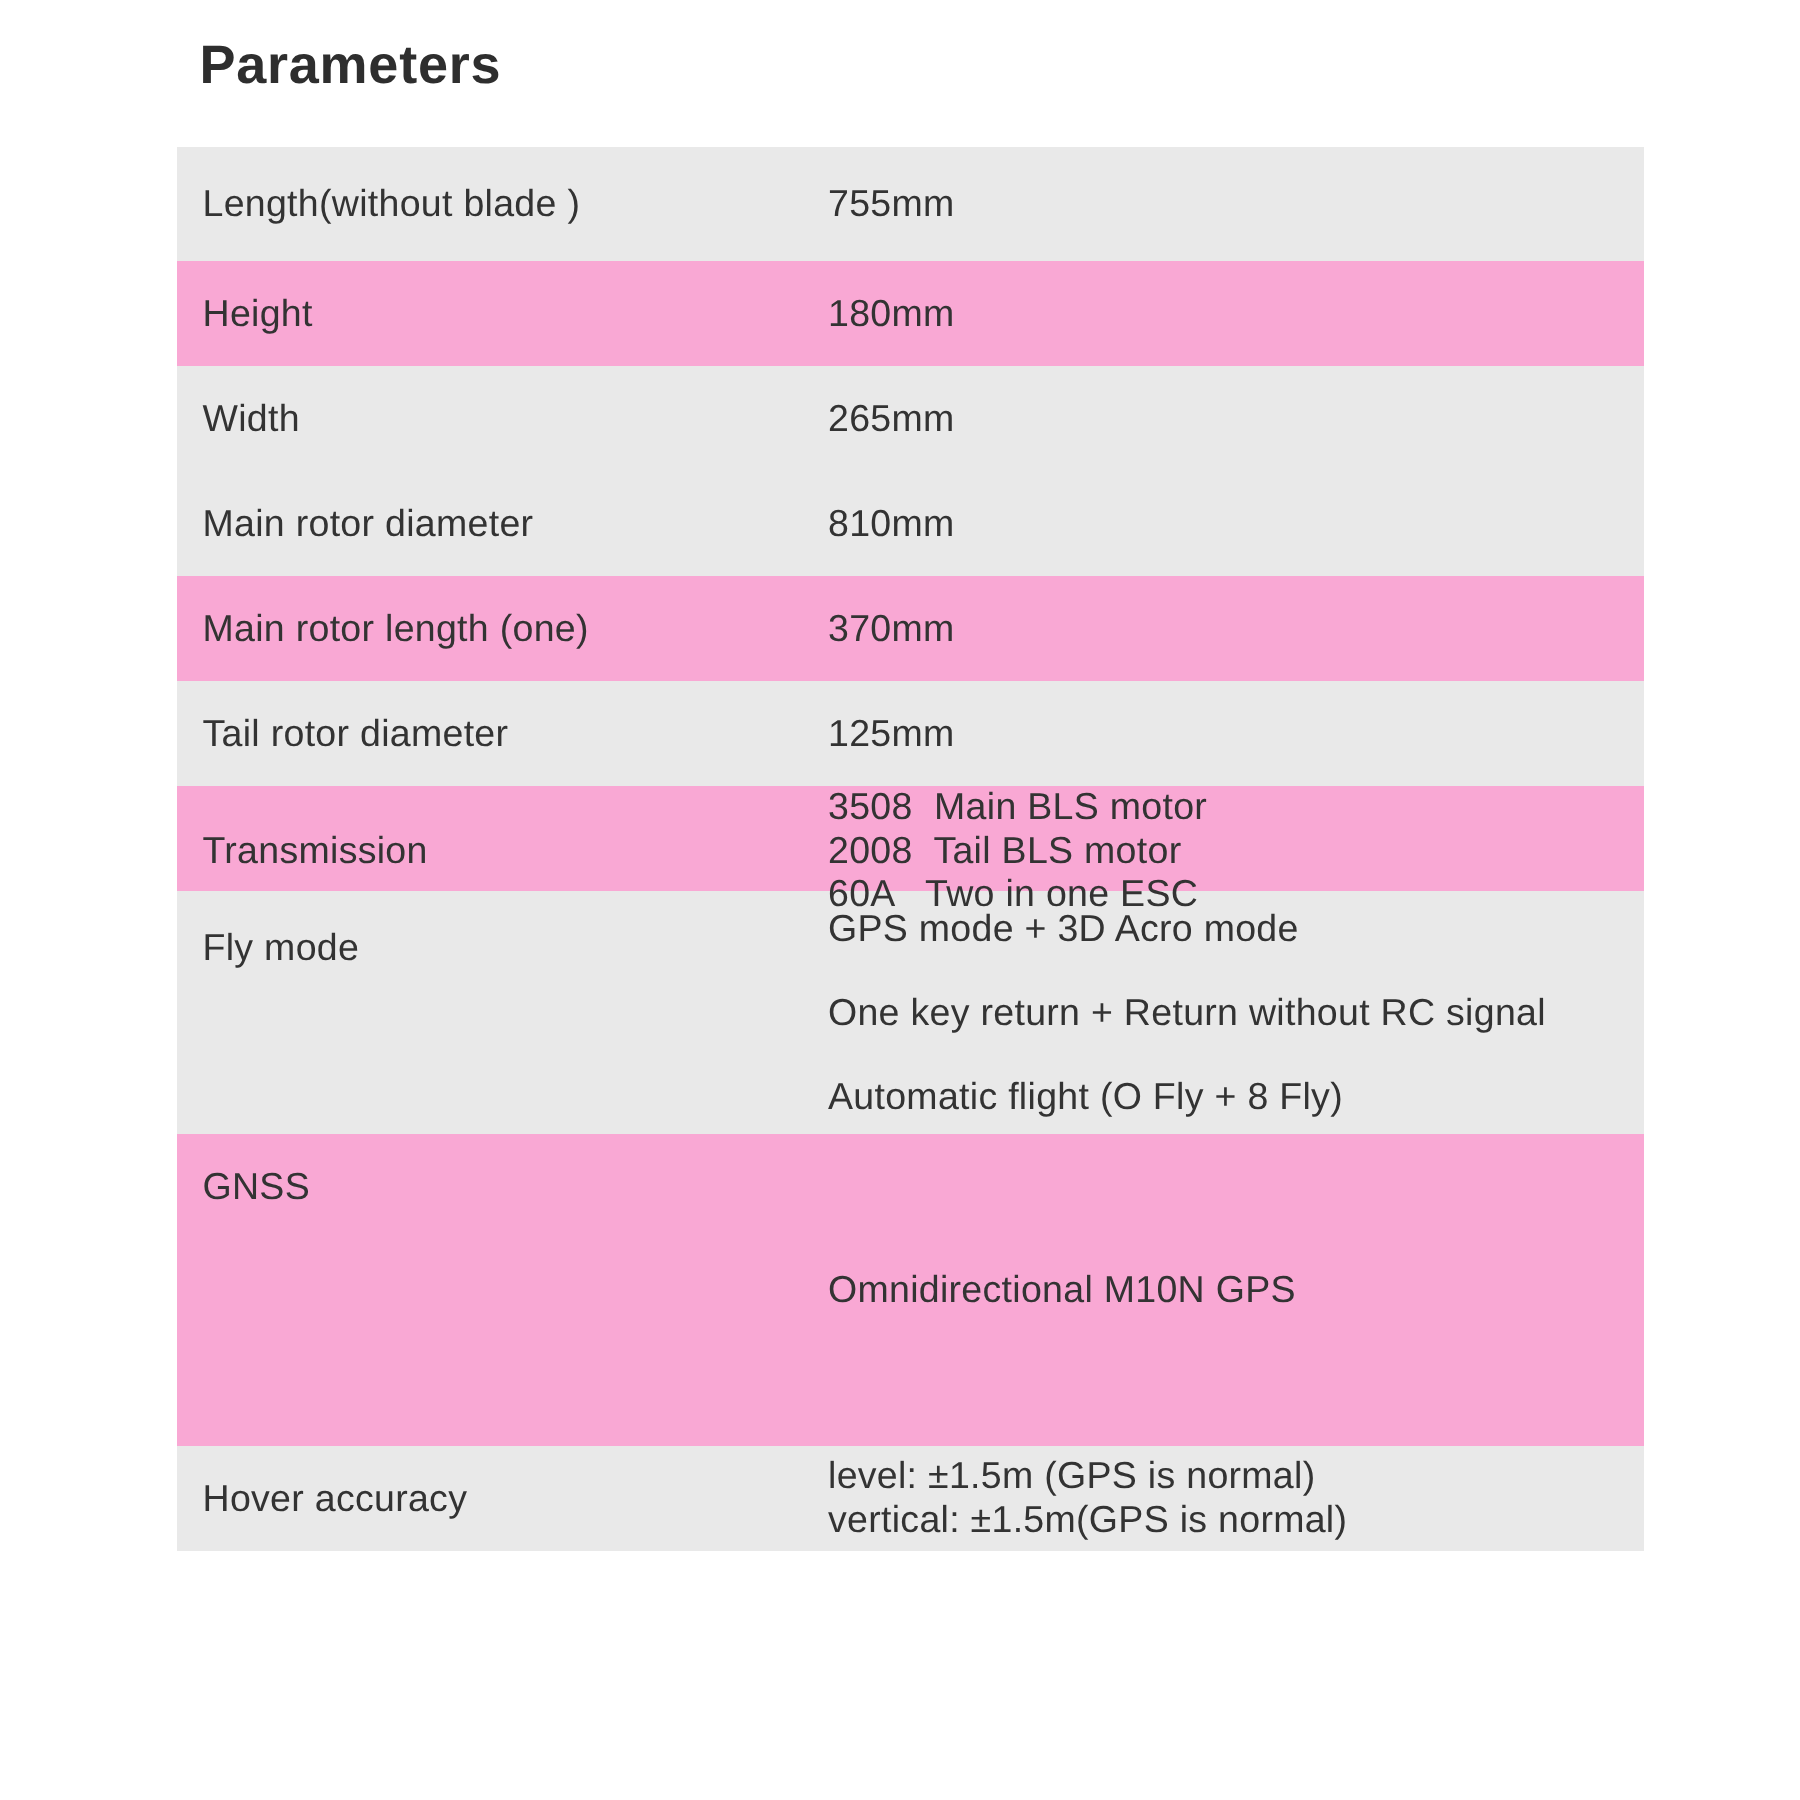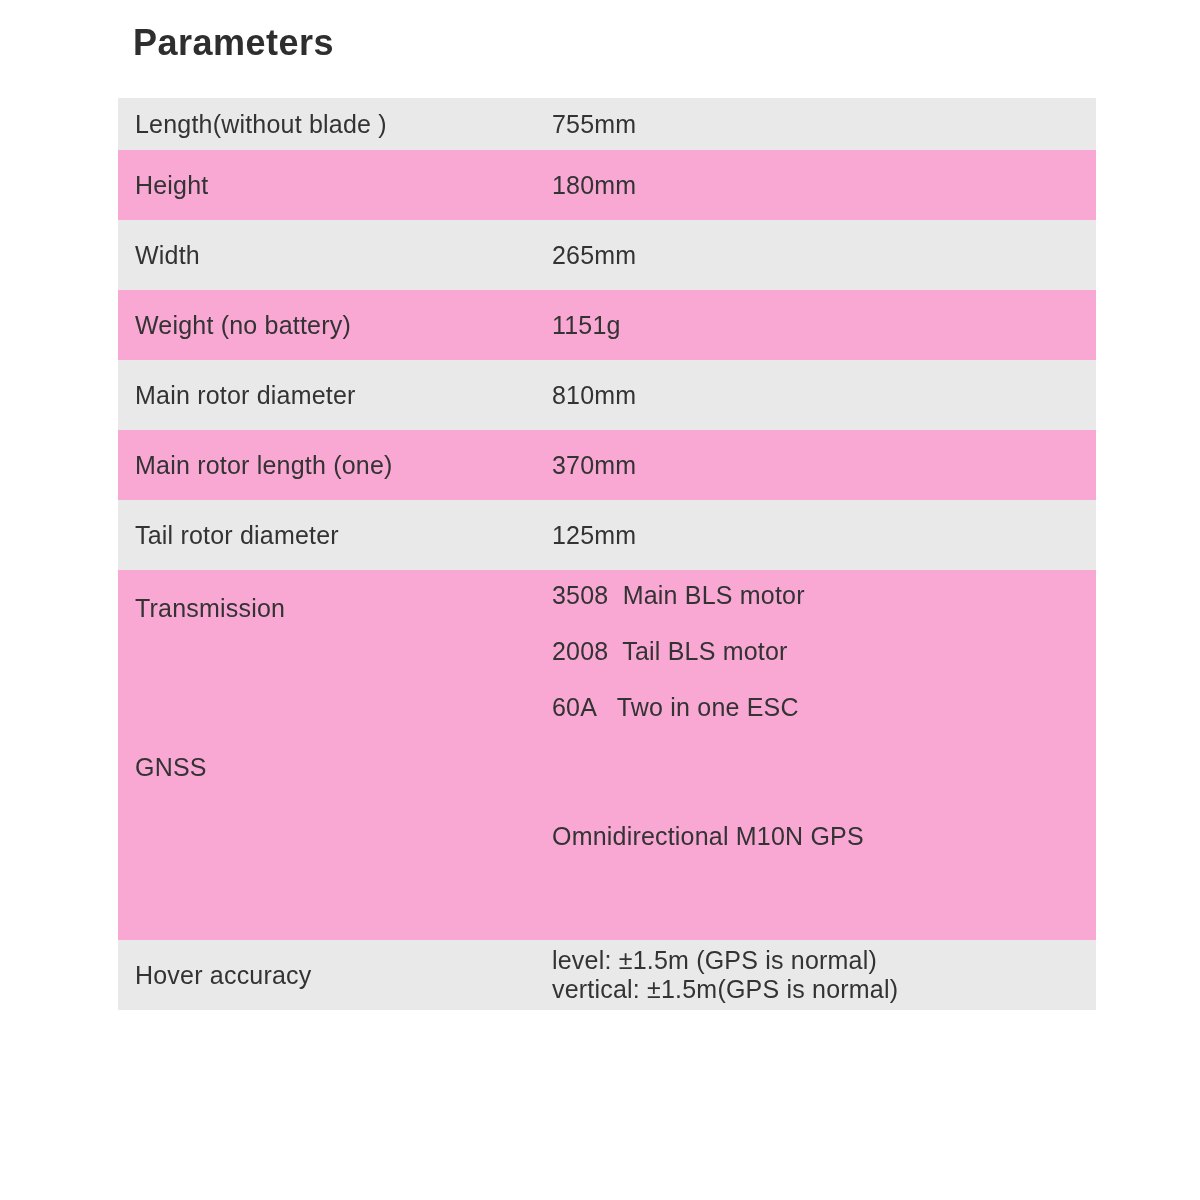--- a/index.html
+++ b/index.html
@@ -52,21 +52,21 @@
     height: 100%;
   }
   .value-line {
     font-size: 25px;
     color: #333333;
     letter-spacing: 0.2px;
     white-space: pre;
   }
   
   .row:nth-child(-n+7) { height: 70px; }
-  .row:nth-child(1)    { height: 52px; }
+  .row:nth-child(1)    { height: 76px; }
   .row:nth-child(8)    { height: 162px; }  
   .row:nth-child(8) .values { gap: 27px; }
   .row:nth-child(9)    { height: 208px; }  
   .row:nth-child(9) .values { gap: 46px; }
   .row:nth-child(10)   { height: 70px; }
   .row:nth-child(11)   { height: 139px; }  
   .row:nth-child(11) .values { gap: 46px; margin-left: 24px; }
   
   .row:nth-child(8) .label,
   .row:nth-child(9) .label,
@@ -98,26 +98,20 @@
         </div>
   </div>
 
   <div class="row shaded">
     <div class="label">Width</div>
     <div class="values">
           <div class="value-line">265mm</div>
         </div>
   </div>
 
-  <div class="row">
-    <div class="label">Weight (no battery)</div>
-    <div class="values">
-          <div class="value-line">1151g</div>
-        </div>
-  </div>
 
   <div class="row shaded">
     <div class="label">Main rotor diameter</div>
     <div class="values">
           <div class="value-line">810mm</div>
         </div>
   </div>
 
   <div class="row">
     <div class="label">Main rotor length (one)</div>
@@ -135,20 +129,28 @@
 
   <div class="row">
     <div class="label">Transmission</div>
     <div class="values">
           <div class="value-line">3508  Main BLS motor</div>
           <div class="value-line">2008  Tail BLS motor</div>
           <div class="value-line">60A   Two in one ESC</div>
         </div>
   </div>
 
+  <div class="row shaded">
+    <div class="label">Fly mode</div>
+    <div class="values">
+          <div class="value-line">GPS mode + 3D Acro mode</div>
+          <div class="value-line">One key return + Return without RC signal</div>
+          <div class="value-line">Automatic flight (O Fly + 8 Fly)</div>
+        </div>
+  </div>
 
   <div class="row">
     <div class="label">GNSS</div>
     <div class="values">
           <div class="value-line">Omnidirectional M10N GPS</div>
         </div>
   </div>
 
   <div class="row shaded">
     <div class="label">Hover accuracy</div>

